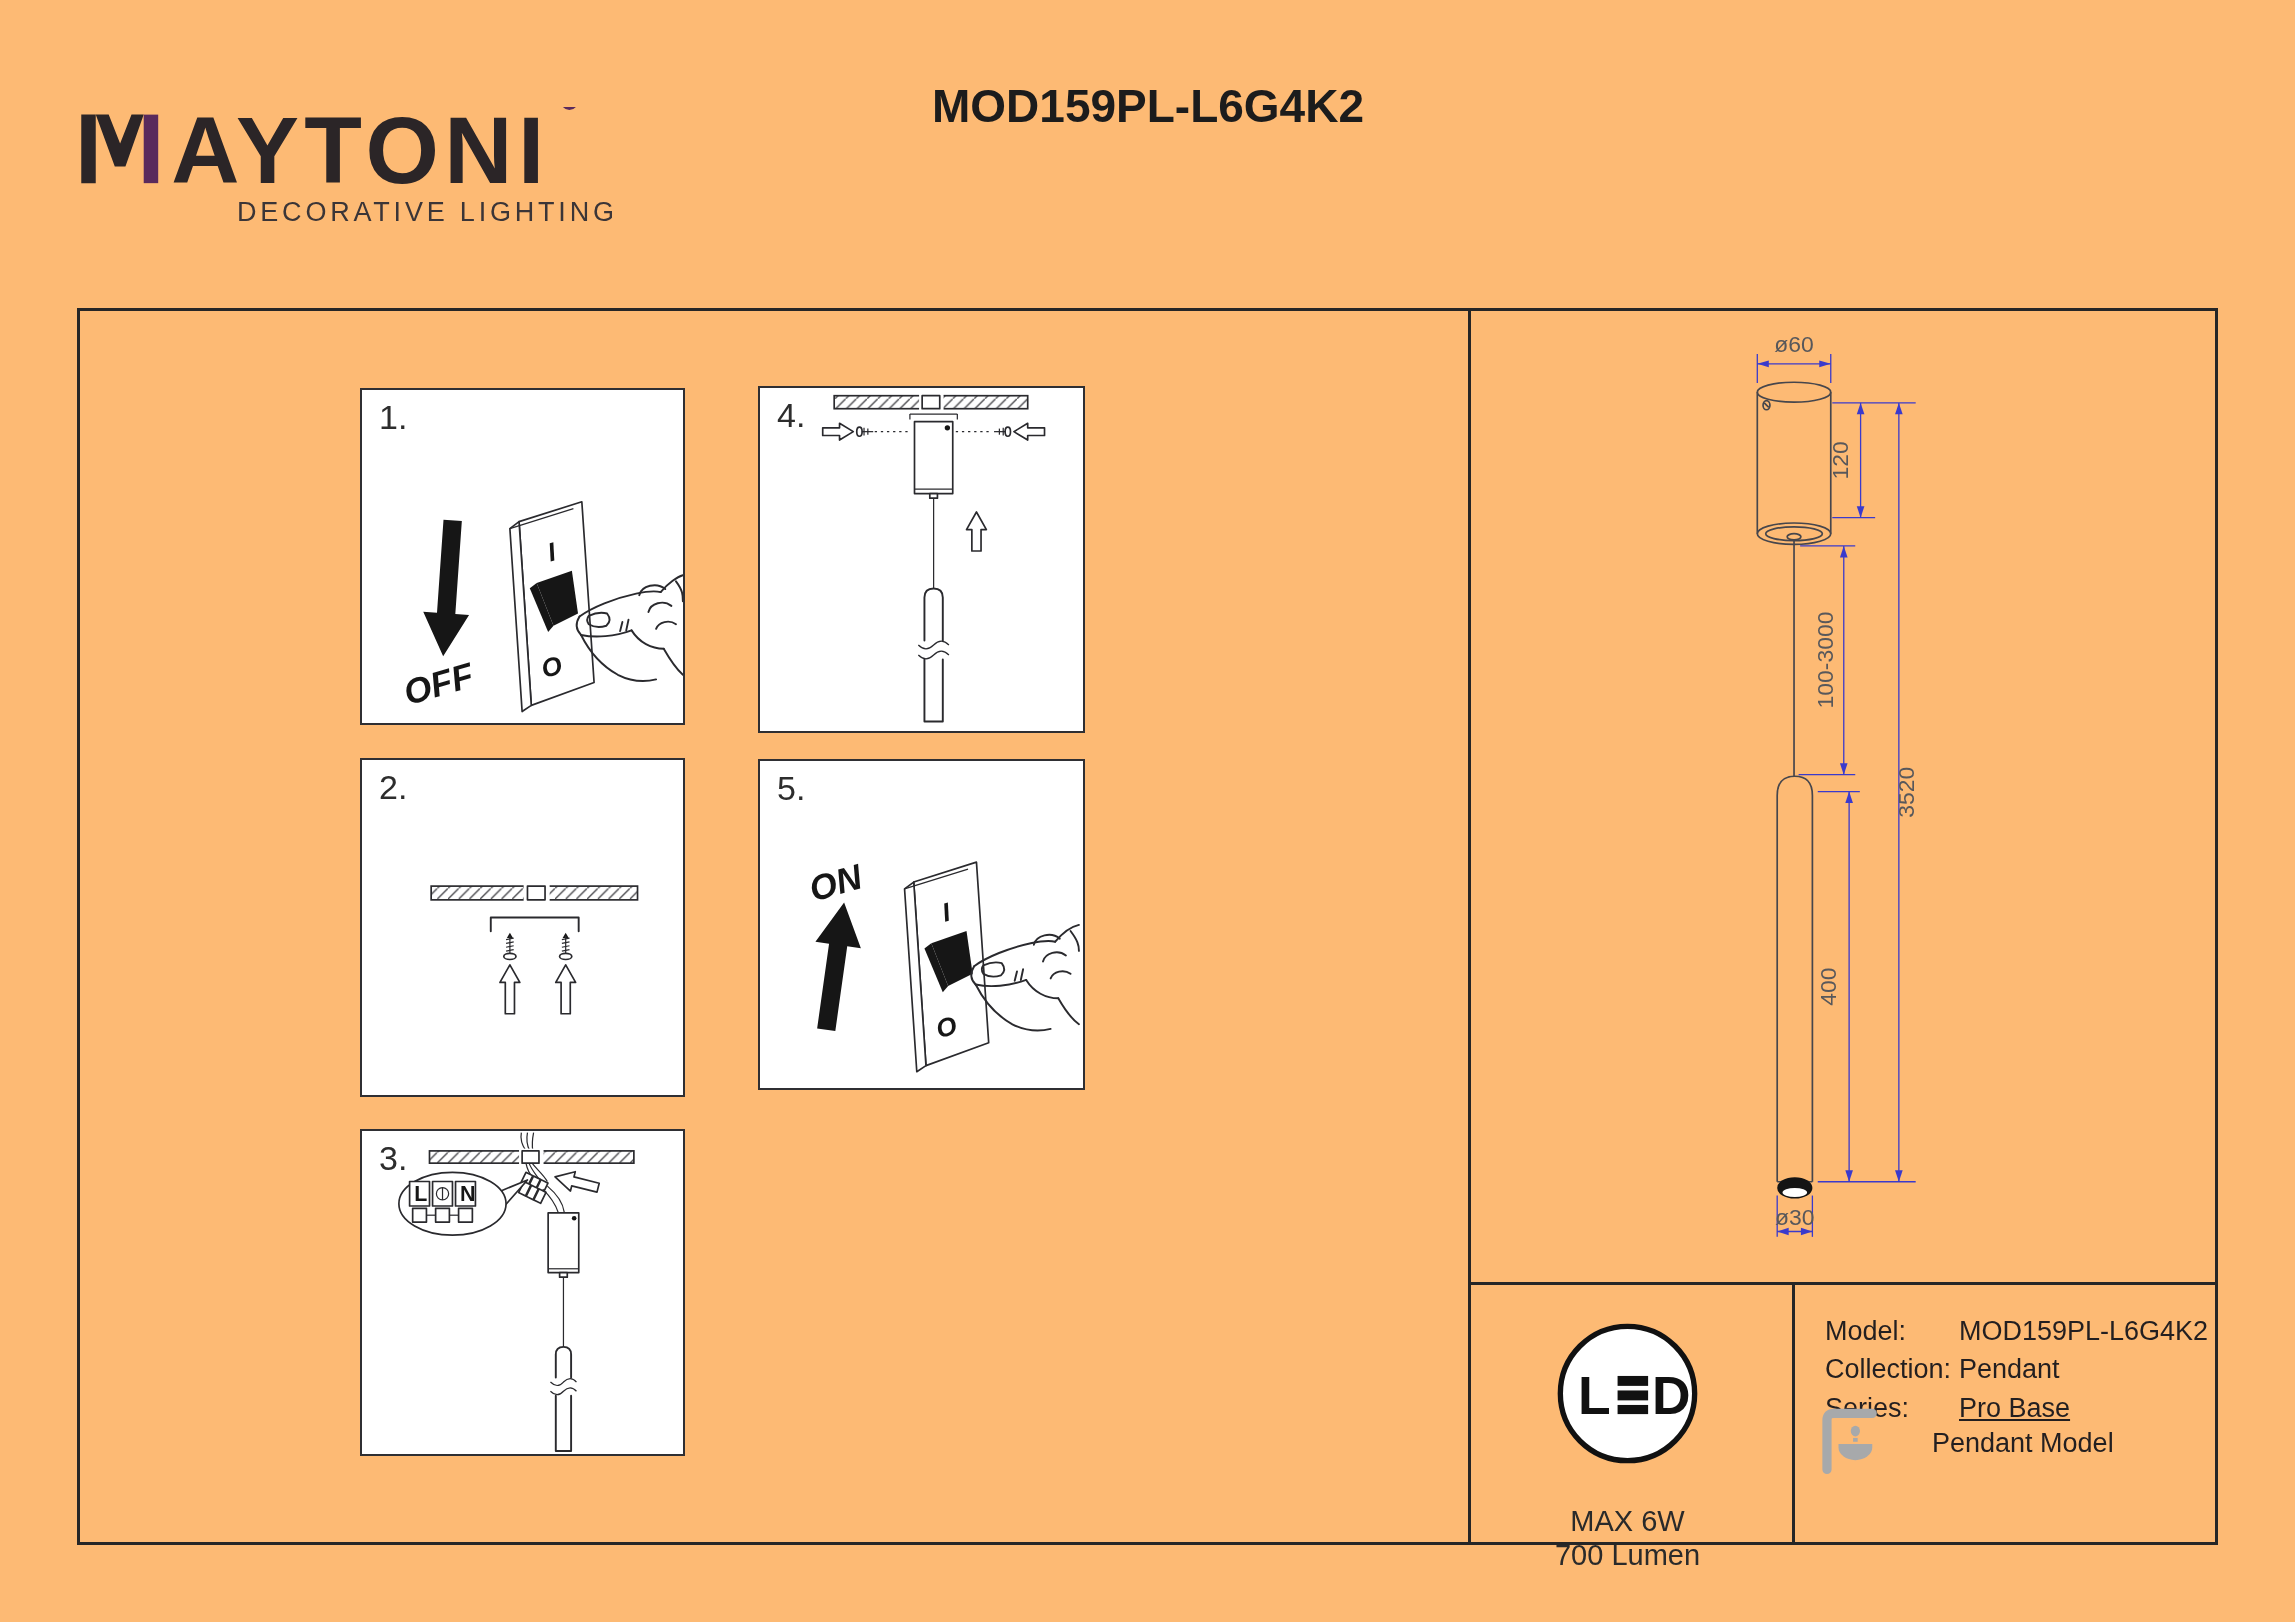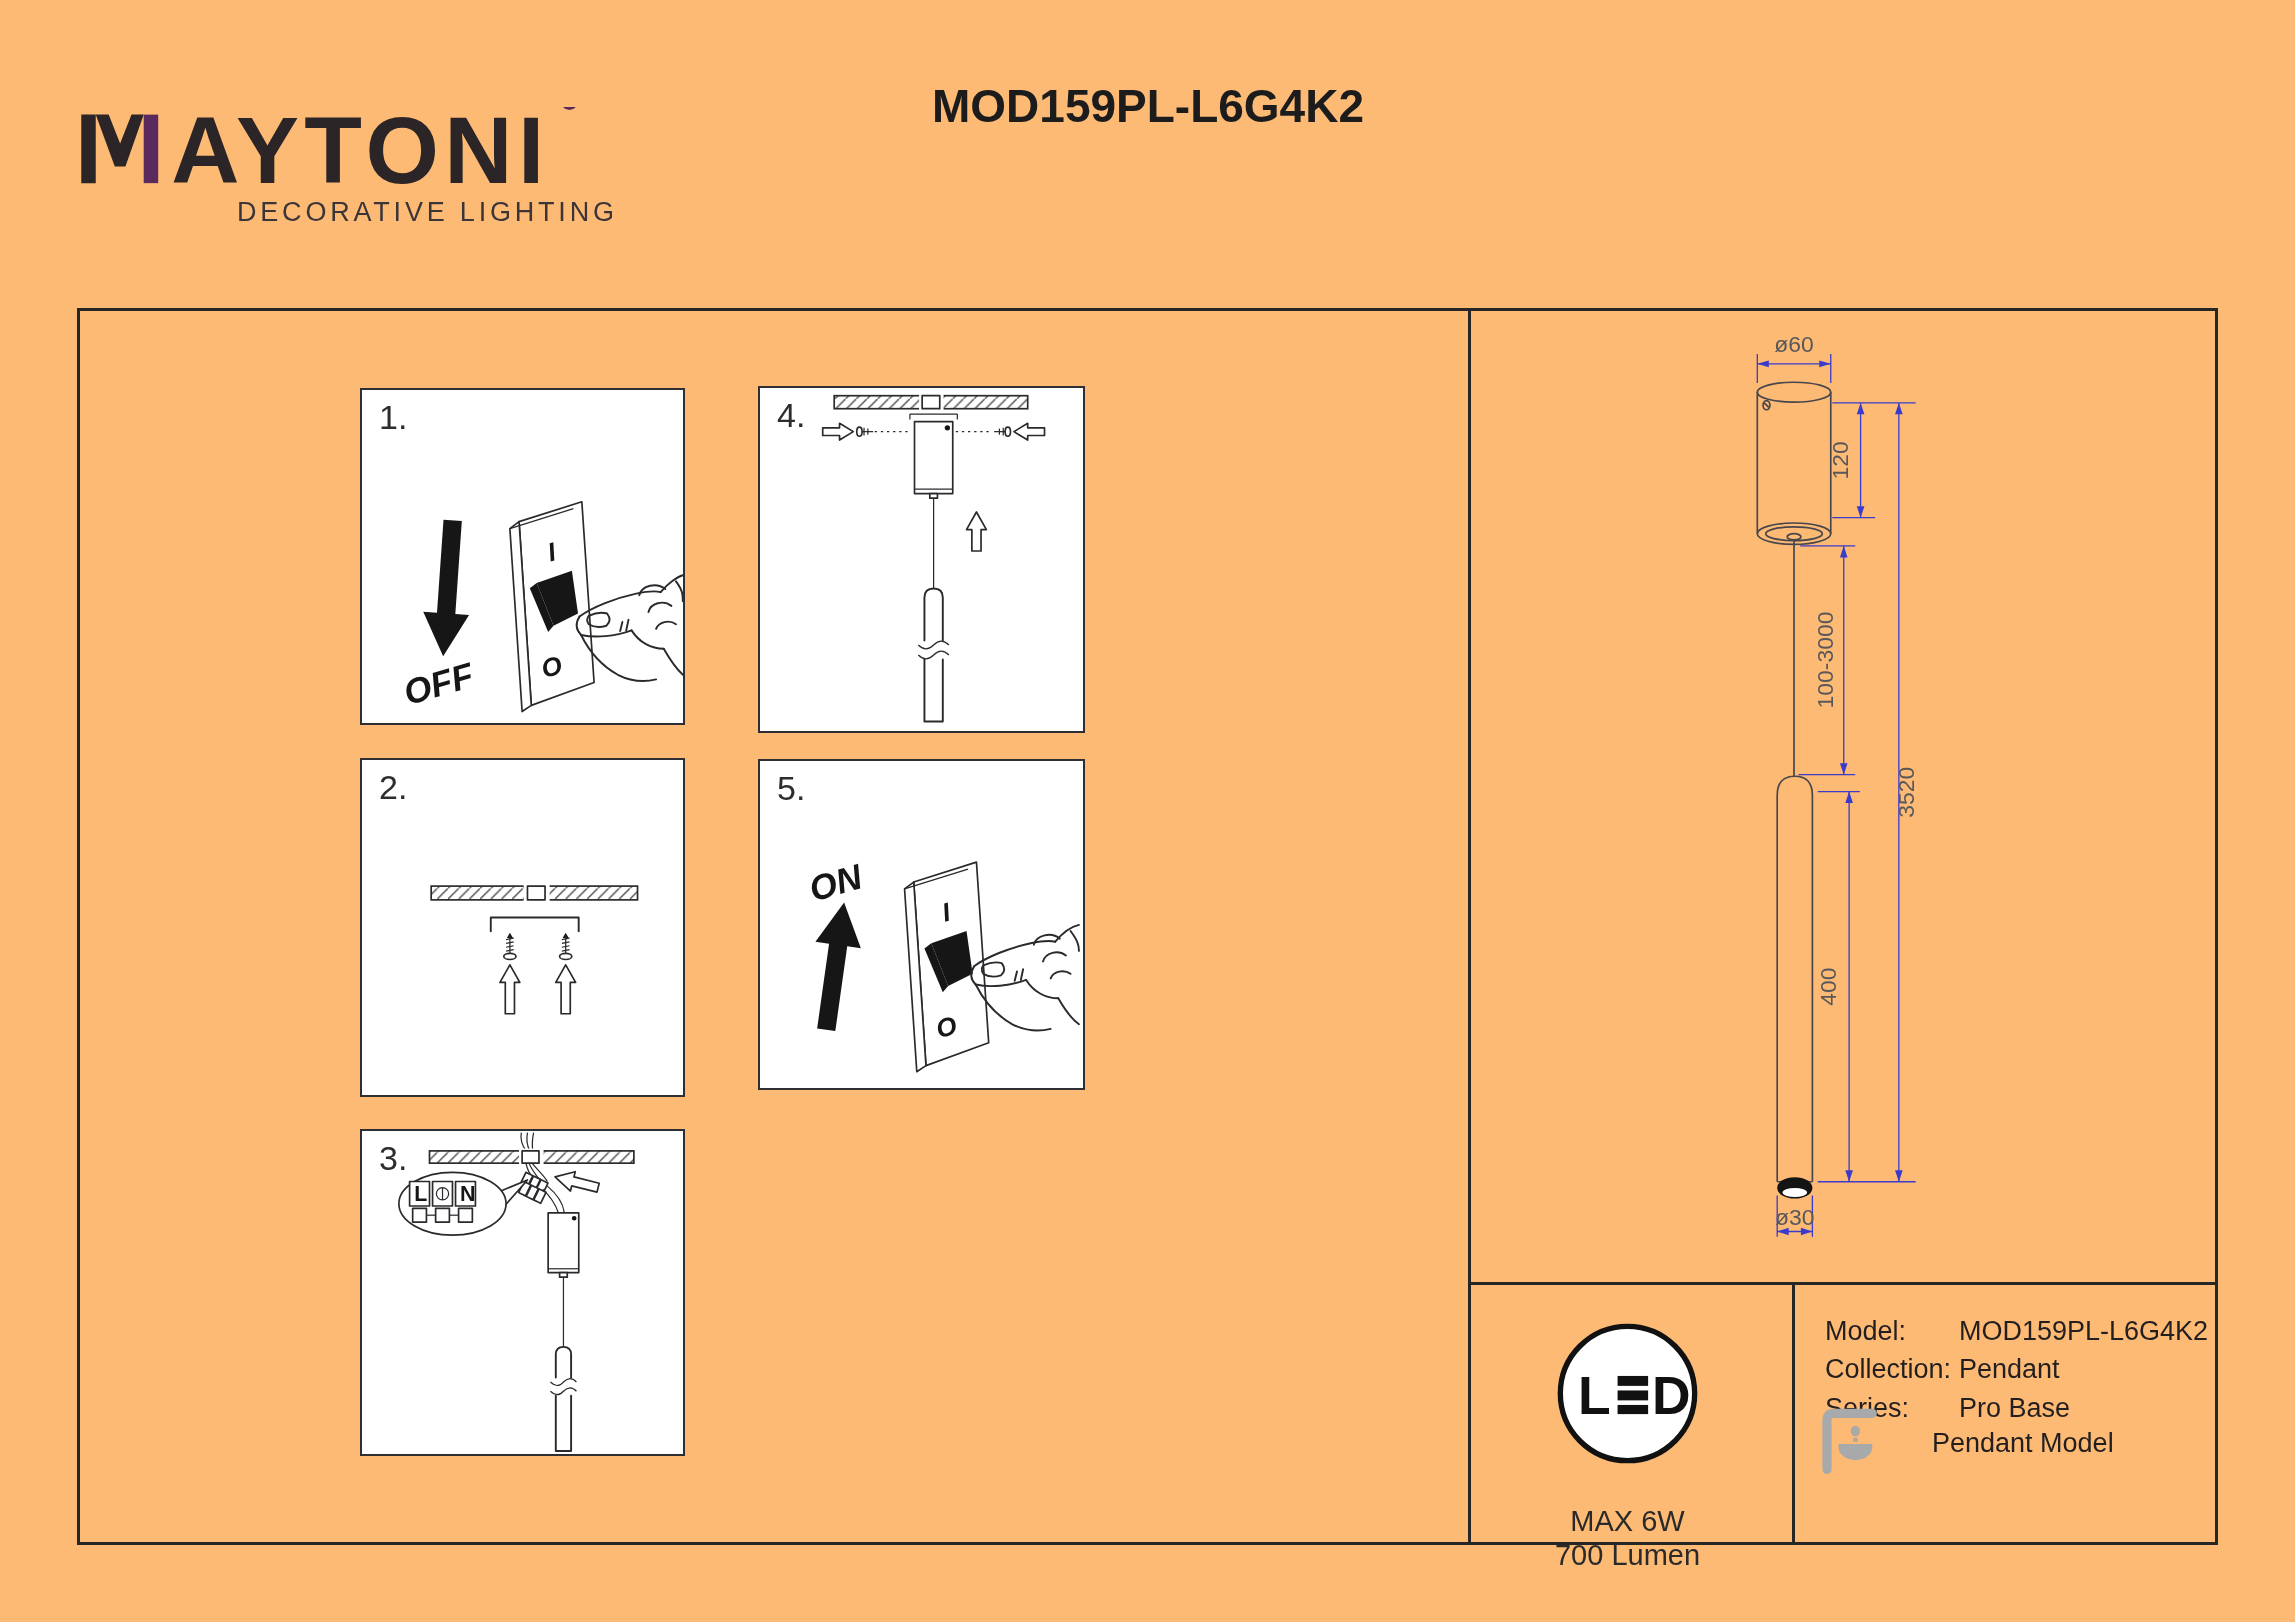--- a/index.html
+++ b/index.html
@@ -398,21 +398,21 @@
     <text x="127" y="122" font-size="70" font-weight="bold" fill="#111111">D</text>
   </svg>
   <div id="led-caption1" style="top:1475px;">MAX 6W</div>
   <div id="led-caption2" style="top:1509px;">700 Lumen</div>
 
   <div class="inforow" style="left:1825px;top:1316px;">Model:</div>
   <div class="inforow" style="left:1959px;top:1316px;">MOD159PL-L6G4K2</div>
   <div class="inforow" style="left:1825px;top:1354px;">Collection:</div>
   <div class="inforow" style="left:1959px;top:1354px;">Pendant</div>
   <div class="inforow" style="left:1825px;top:1393px;">Series:</div>
-  <div class="inforow" style="left:1959px;top:1393px;">Pro Base</div>
+  <div class="inforow" style="left:1959px;top:1393px;text-decoration:underline;">Pro Base</div>
   <div class="inforow" style="left:1932px;top:1428px;">Pendant Model</div>
 
   <svg class="abs" style="left:1820px;top:1408px;" width="60" height="66" viewBox="0 0 78 86">
     <path d="M9,80 L9,16 Q9,7 18,7 L68,7" fill="none" stroke="#a7a9ab" stroke-width="12" stroke-linecap="round"></path>
     <ellipse cx="46" cy="30" rx="6" ry="7" fill="#a7a9ab"></ellipse>
     <rect x="43" y="39" width="6" height="5" fill="#a7a9ab"></rect>
     <path d="M24,47 h44 v4 a22,17 0 0 1 -44,0 z" fill="#a7a9ab"></path>
   </svg>
 
 </div>

